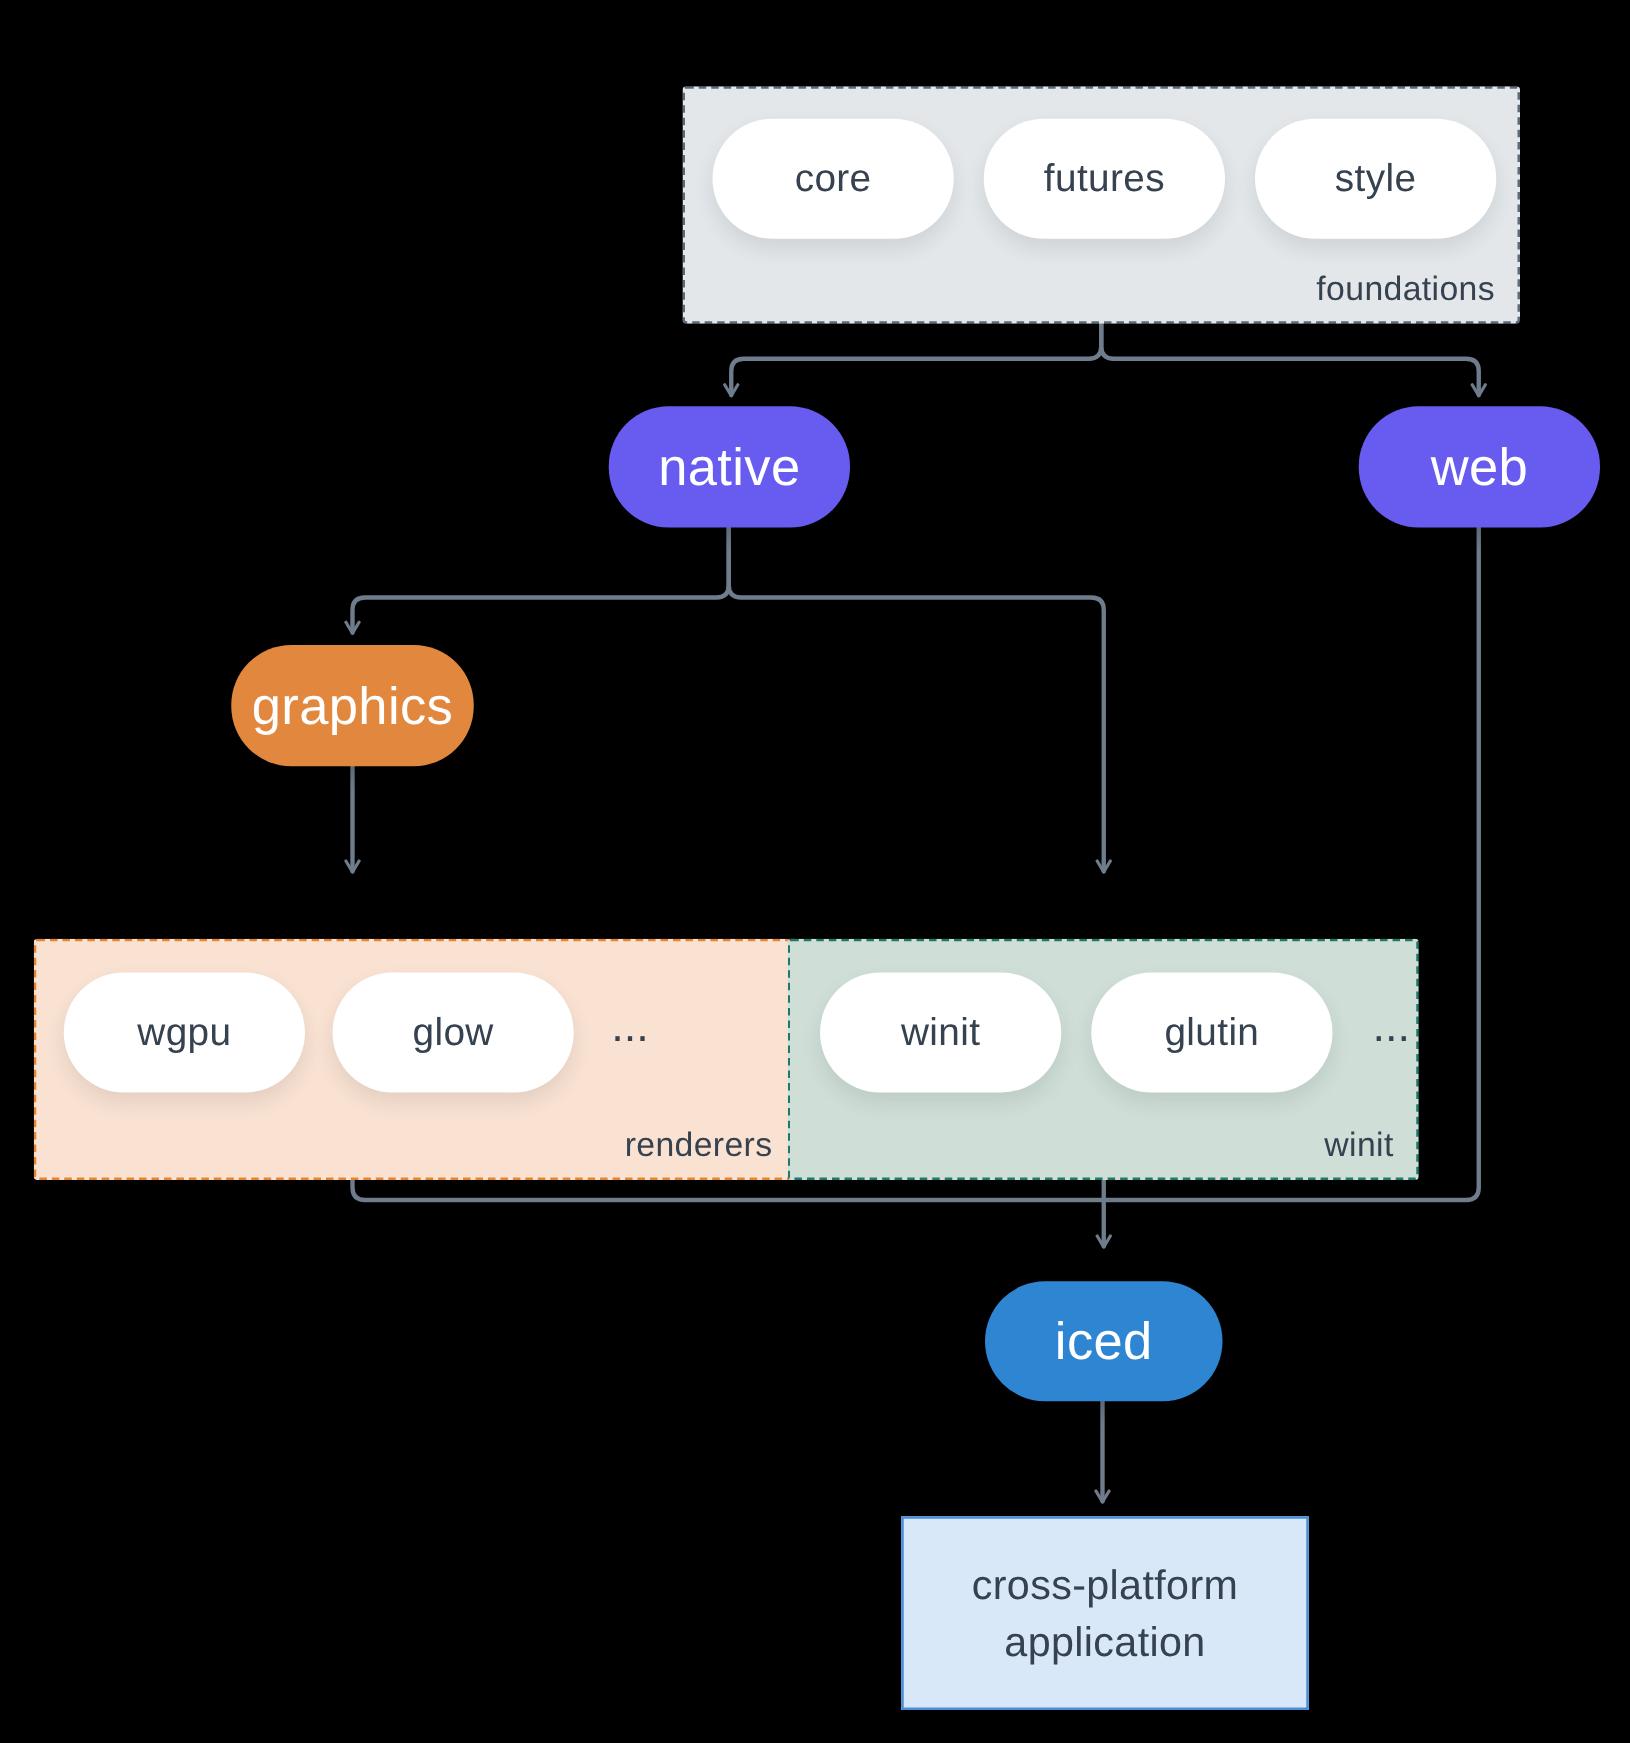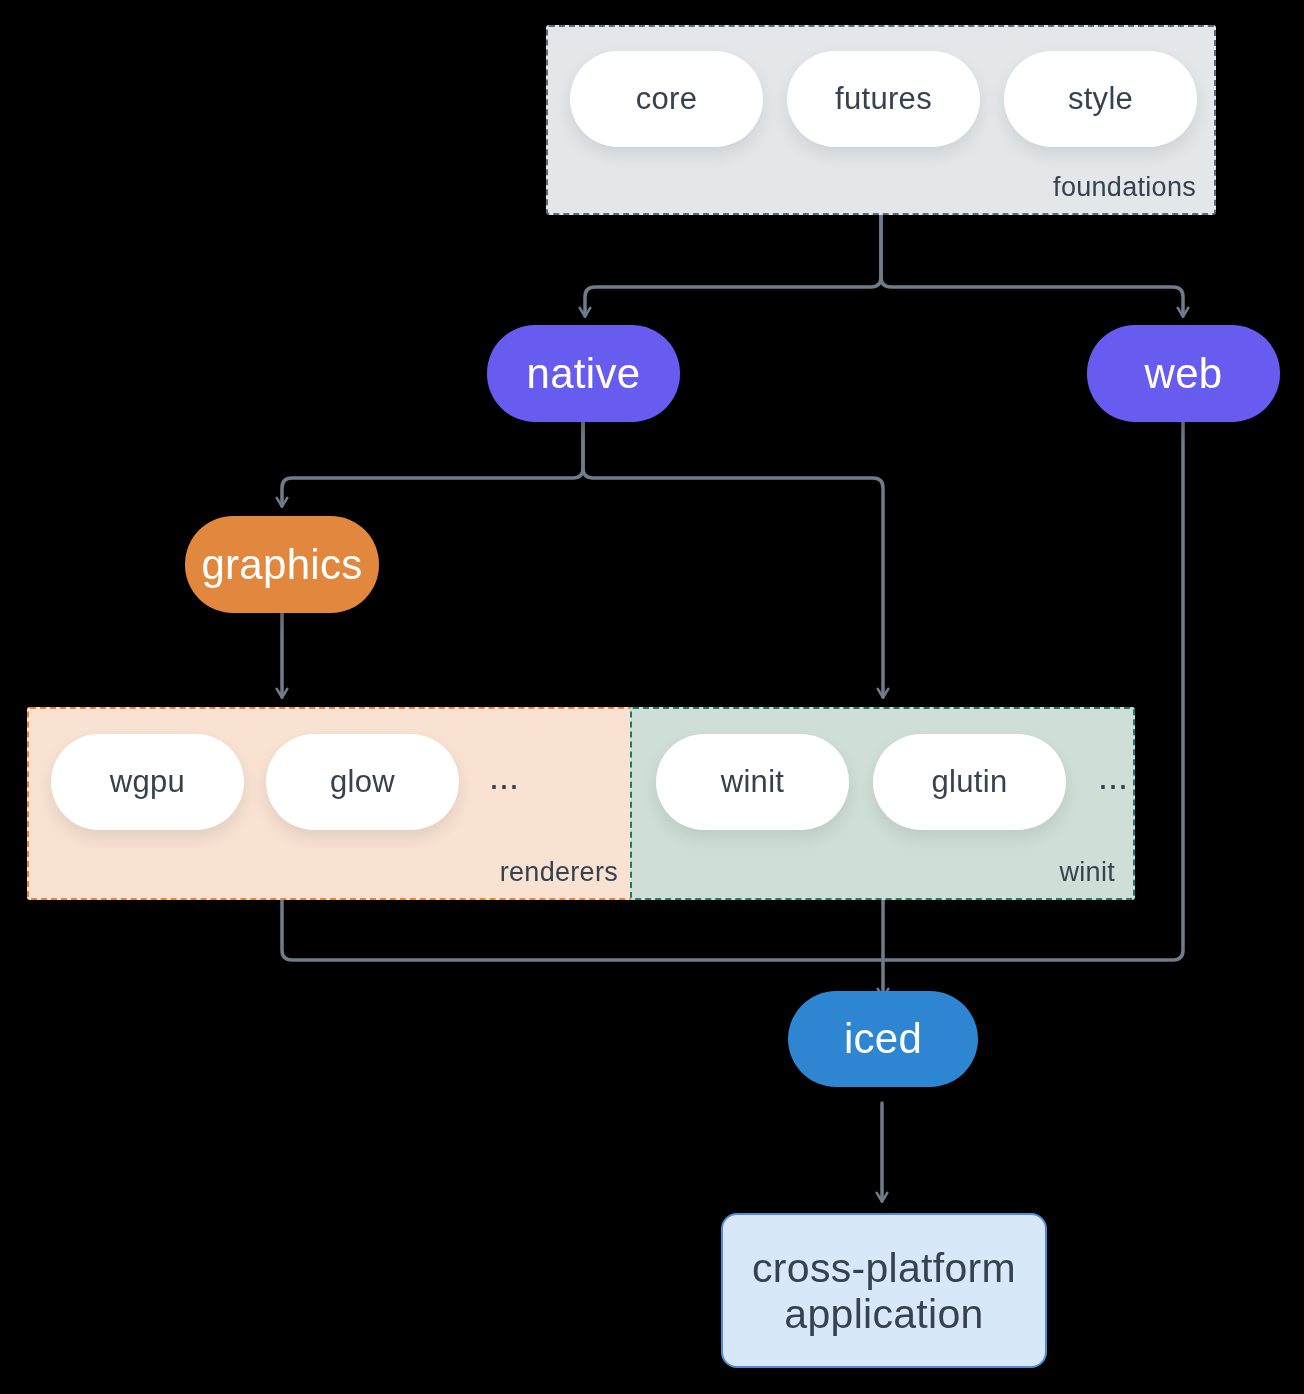--- a/index.html
+++ b/index.html
@@ -3,21 +3,21 @@
 <meta charset="utf-8">
 <style>
   html,body{margin:0;padding:0;background:#000;}
   .canvas{
     position:relative;width:1304px;height:1394px;overflow:hidden;
     background:#000;
     font-family:"Liberation Sans","DejaVu Sans",sans-serif;
   }
   .arrows{position:absolute;left:0;top:0;}
   .arrow{fill:none;stroke:#6E7C8C;stroke-width:3.5;stroke-linecap:round;}
-  .group{position:absolute;border:2px dashed #888;border-radius:3px;box-sizing:border-box;}
+  .group{position:absolute;border:2px dashed #888;border-radius:3px;box-sizing:border-box;margin-top:44px;}
   .pill-row{display:flex;align-items:center;}
   .pill{
     display:flex;align-items:center;justify-content:center;
     font-size:31px;letter-spacing:.3px;
   }
   .pill.white{
     background:#fff;border-radius:48px;width:193px;height:96px;
     color:#36424F;
     box-shadow:0 8px 16px rgba(30,40,50,.10);
   }
@@ -26,23 +26,23 @@
     display:flex;align-items:center;justify-content:center;
     font-size:42px;letter-spacing:.3px;
     box-shadow:0 8px 16px rgba(0,0,0,.18);
   }
   .group-label{
     position:absolute;right:18px;bottom:10px;
     font-size:27px;color:#36424F;letter-spacing:.3px;
   }
   .dots{font-size:36px;color:#36424F;margin-left:8px;padding-bottom:10px;}
   .app-box{
-    position:absolute;border:2px solid;border-radius:16px;box-sizing:border-box;
+    position:absolute;border:2px solid;border-radius:0;box-sizing:border-box;
     display:flex;flex-direction:column;align-items:center;justify-content:center;
-    font-size:41px;line-height:46px;color:#36424F;letter-spacing:.3px;
+    font-size:33px;line-height:46px;color:#36424F;letter-spacing:.3px;
   }
 </style>
 </head>
 <body>
 
 <div class="canvas" style="background: rgb(0, 0, 0);">
 
   <svg class="arrows" width="1304" height="1394" viewBox="0 0 1304 1394">
     <defs>
       <marker id="ah" viewBox="0 0 12 12" refX="9" refY="6" markerWidth="4" markerHeight="4" orient="auto" markerUnits="strokeWidth">
@@ -85,20 +85,20 @@
 
   <div class="group" style="left: 630px; top: 707px; width: 505px; height: 193px; background-color: rgb(207, 223, 215); border-color: rgb(30, 122, 104);">
     <div class="pill-row" style="gap:24px;padding:25px 0 0 24px;">
       <div class="pill white" style="color: rgb(54, 66, 79);">winit</div>
       <div class="pill white" style="color: rgb(54, 66, 79);">glutin</div>
       <div class="dots" style="color: rgb(54, 66, 79);">...</div>
     </div>
     <div class="group-label" style="color: rgb(54, 66, 79);">winit</div>
   </div>
 
-  <div class="node" style="left: 788px; top: 991px; width: 190px; height: 96px; background-color: rgb(46, 134, 211);">iced</div>
+  <div class="node" style="left: 788px; top: 1025px; width: 190px; height: 96px; background-color: rgb(46, 134, 211);">iced</div>
 
   <div class="app-box" style="left: 721px; top: 1213px; width: 326px; height: 155px; background-color: rgb(217, 232, 248); border-color: rgb(74, 144, 217); color: rgb(54, 66, 79);">
     <div>cross-platform</div>
     <div>application</div>
   </div>
 
 </div>
 
 </body></html>

